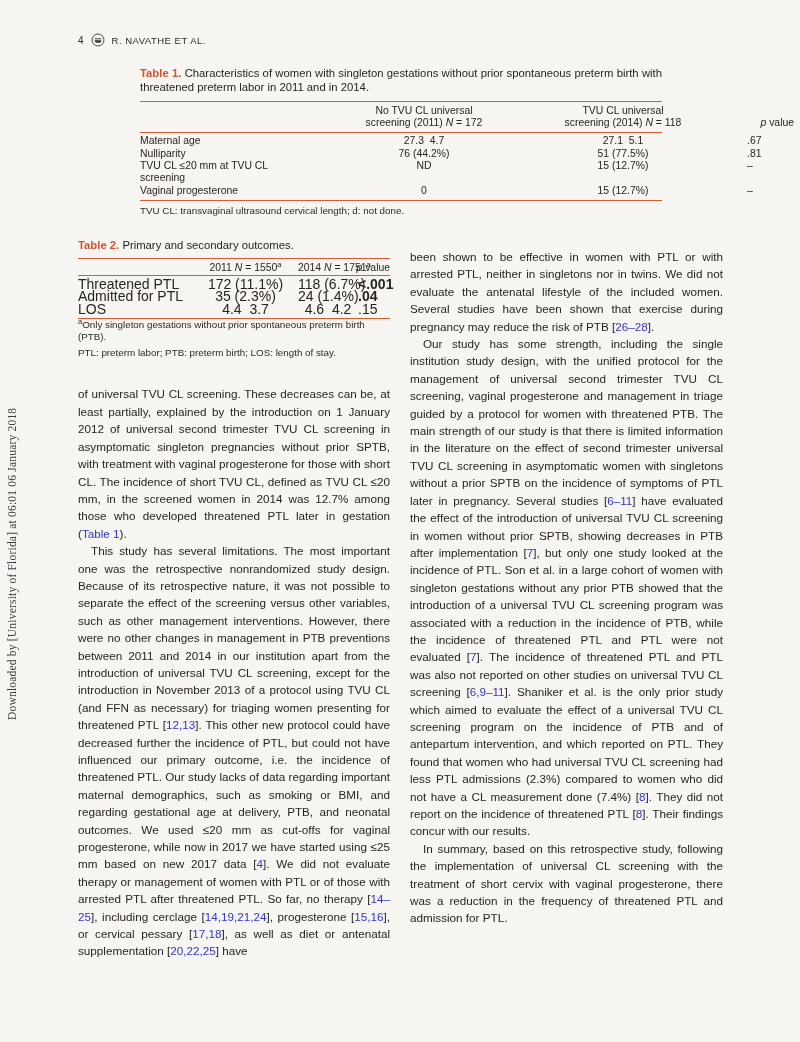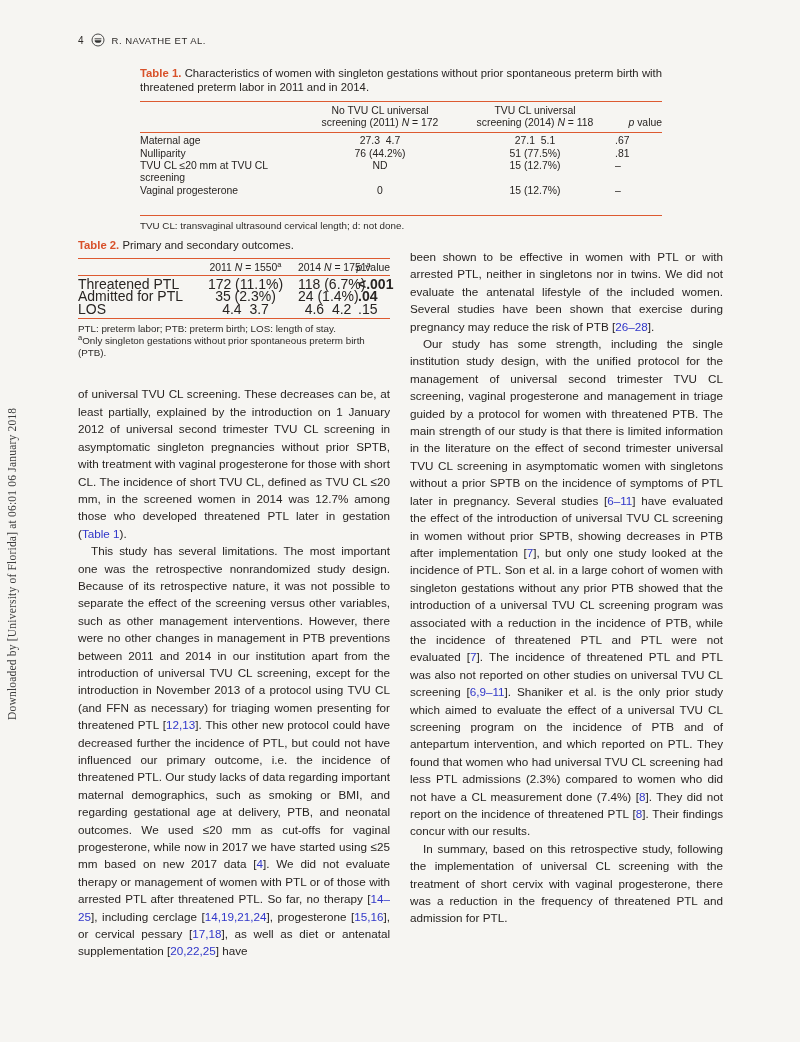--- a/index.html
+++ b/index.html
@@ -25,25 +25,25 @@
     font-size:9.5px;color:#2d2a28;
   }
   .runhead .pno{font-size:10px;}
   .runhead .rh-title{letter-spacing:.5px;}
   .logo{width:14px;height:14px;display:inline-block;}
   
   .table1{position:absolute;left:140px;top:66px;width:522px;}
   .caption{font-size:11.3px;line-height:14.3px;margin:0 0 6px 0;text-align:justify;}
   .cap-label{color:#d8512a;font-weight:bold;}
   .tgrid{width:100%;}
-  .t1-head,.t1-row{display:grid;grid-template-columns:165px 150px 160px 47px;}
+  .t1-head,.t1-row{display:grid;grid-template-columns:165px 150px 160px 47px;gap:44px;}
   .t1-head{border-top:1.5px solid #dd5a31;border-bottom:1px solid #dd5a31;padding:3px 0 3px 0;}
   .th{font-size:10.4px;line-height:12.4px;text-align:center;}
   .th.pcol{display:flex;align-items:flex-end;justify-content:flex-end;text-align:center;}
-  .t1-rows{padding:2px 0 18px 0;border-bottom:1.5px solid #dd5a31;}
+  .t1-rows{padding:2px 0 3px 0;border-bottom:1.5px solid #dd5a31;}
   .t1-row{font-size:10.4px;line-height:12.3px;}
   .cell-label{text-align:left;}
   .cell-c{text-align:center;white-space:pre;}
   .cell-p{}
   .tfoot{font-size:9.8px;line-height:12px;margin-top:4px;color:#2d2a28;}
   
   .col-left{position:absolute;left:78px;top:238px;width:312px;}
   .col-right{position:absolute;left:410px;top:248px;width:313px;}
   
   .t2-head,.t2-row{display:grid;grid-template-columns:115px 105px 60px 32px;}
@@ -154,22 +154,22 @@
           <div class="cell-c">24 (1.4%)</div>
           <div class="cell-p bold">.04</div>
         </div>
         <div class="t2-row">
           <div class="cell-label">LOS</div>
           <div class="cell-c">4.4  3.7</div>
           <div class="cell-c">4.6  4.2</div>
           <div class="cell-p">.15</div>
         </div>
       </div>
+      <div class="tfoot" style="margin-top:0;"><sup class="sup">a</sup><span>Only singleton gestations without prior spontaneous preterm birth (PTB).</span></div>
       <div class="tfoot">PTL: preterm labor; PTB: preterm birth; LOS: length of stay.</div>
-      <div class="tfoot" style="margin-top:0;"><sup class="sup">a</sup><span>Only singleton gestations without prior spontaneous preterm birth (PTB).</span></div>
     </div>
     <div class="body-left">
       <p class="para"><span>of universal TVU CL screening. These decreases can be, at least partially, explained by the introduction on 1 January 2012 of universal second trimester TVU CL screening in asymptomatic singleton pregnancies without prior SPTB, with treatment with vaginal progesterone for those with short CL. The incidence of short TVU CL, defined as TVU CL ≤20 mm, in the screened women in 2014 was 12.7% among those who developed threatened PTL later in gestation (</span><span class="link">Table 1</span><span>).</span></p>
       <p class="para indent"><span>This study has several limitations. The most important one was the retrospective nonrandomized study design. Because of its retrospective nature, it was not possible to separate the effect of the screening versus other variables, such as other management interventions. However, there were no other changes in management in PTB preventions between 2011 and 2014 in our institution apart from the introduction of universal TVU CL screening, except for the introduction in November 2013 of a protocol using TVU CL (and FFN as necessary) for triaging women presenting for threatened PTL [</span><span class="link">12,13</span><span>]. This other new protocol could have decreased further the incidence of PTL, but could not have influenced our primary outcome, i.e. the incidence of threatened PTL. Our study lacks of data regarding important maternal demographics, such as smoking or BMI, and regarding gestational age at delivery, PTB, and neonatal outcomes. We used ≤20 mm as cut-offs for vaginal progesterone, while now in 2017 we have started using ≤25 mm based on new 2017 data [</span><span class="link">4</span><span>]. We did not evaluate therapy or management of women with PTL or of those with arrested PTL after threatened PTL. So far, no therapy [</span><span class="link">14–25</span><span>], including cerclage [</span><span class="link">14,19,21,24</span><span>], progesterone [</span><span class="link">15,16</span><span>], or cervical pessary [</span><span class="link">17,18</span><span>], as well as diet or antenatal supplementation [</span><span class="link">20,22,25</span><span>] have</span></p>
     </div>
   </div>
 
   <div class="col-right">
     <p class="para"><span>been shown to be effective in women with PTL or with arrested PTL, neither in singletons nor in twins. We did not evaluate the antenatal lifestyle of the included women. Several studies have been shown that exercise during pregnancy may reduce the risk of PTB [</span><span class="link">26–28</span><span>].</span></p>
     <p class="para indent"><span>Our study has some strength, including the single institution study design, with the unified protocol for the management of universal second trimester TVU CL screening, vaginal progesterone and management in triage guided by a protocol for women with threatened PTB. The main strength of our study is that there is limited information in the literature on the effect of second trimester universal TVU CL screening in asymptomatic women with singletons without a prior SPTB on the incidence of symptoms of PTL later in pregnancy. Several studies [</span><span class="link">6–11</span><span>] have evaluated the effect of the introduction of universal TVU CL screening in women without prior SPTB, showing decreases in PTB after implementation [</span><span class="link">7</span><span>], but only one study looked at the incidence of PTL. Son et al. in a large cohort of women with singleton gestations without any prior PTB showed that the introduction of a universal TVU CL screening program was associated with a reduction in the incidence of PTB, while the incidence of threatened PTL and PTL were not evaluated [</span><span class="link">7</span><span>]. The incidence of threatened PTL and PTL was also not reported on other studies on universal TVU CL screening [</span><span class="link">6,9–11</span><span>]. Shaniker et al. is the only prior study which aimed to evaluate the effect of a universal TVU CL screening program on the incidence of PTB and of antepartum intervention, and which reported on PTL. They found that women who had universal TVU CL screening had less PTL admissions (2.3%) compared to women who did not have a CL measurement done (7.4%) [</span><span class="link">8</span><span>]. They did not report on the incidence of threatened PTL [</span><span class="link">8</span><span>]. Their findings concur with our results.</span></p>

